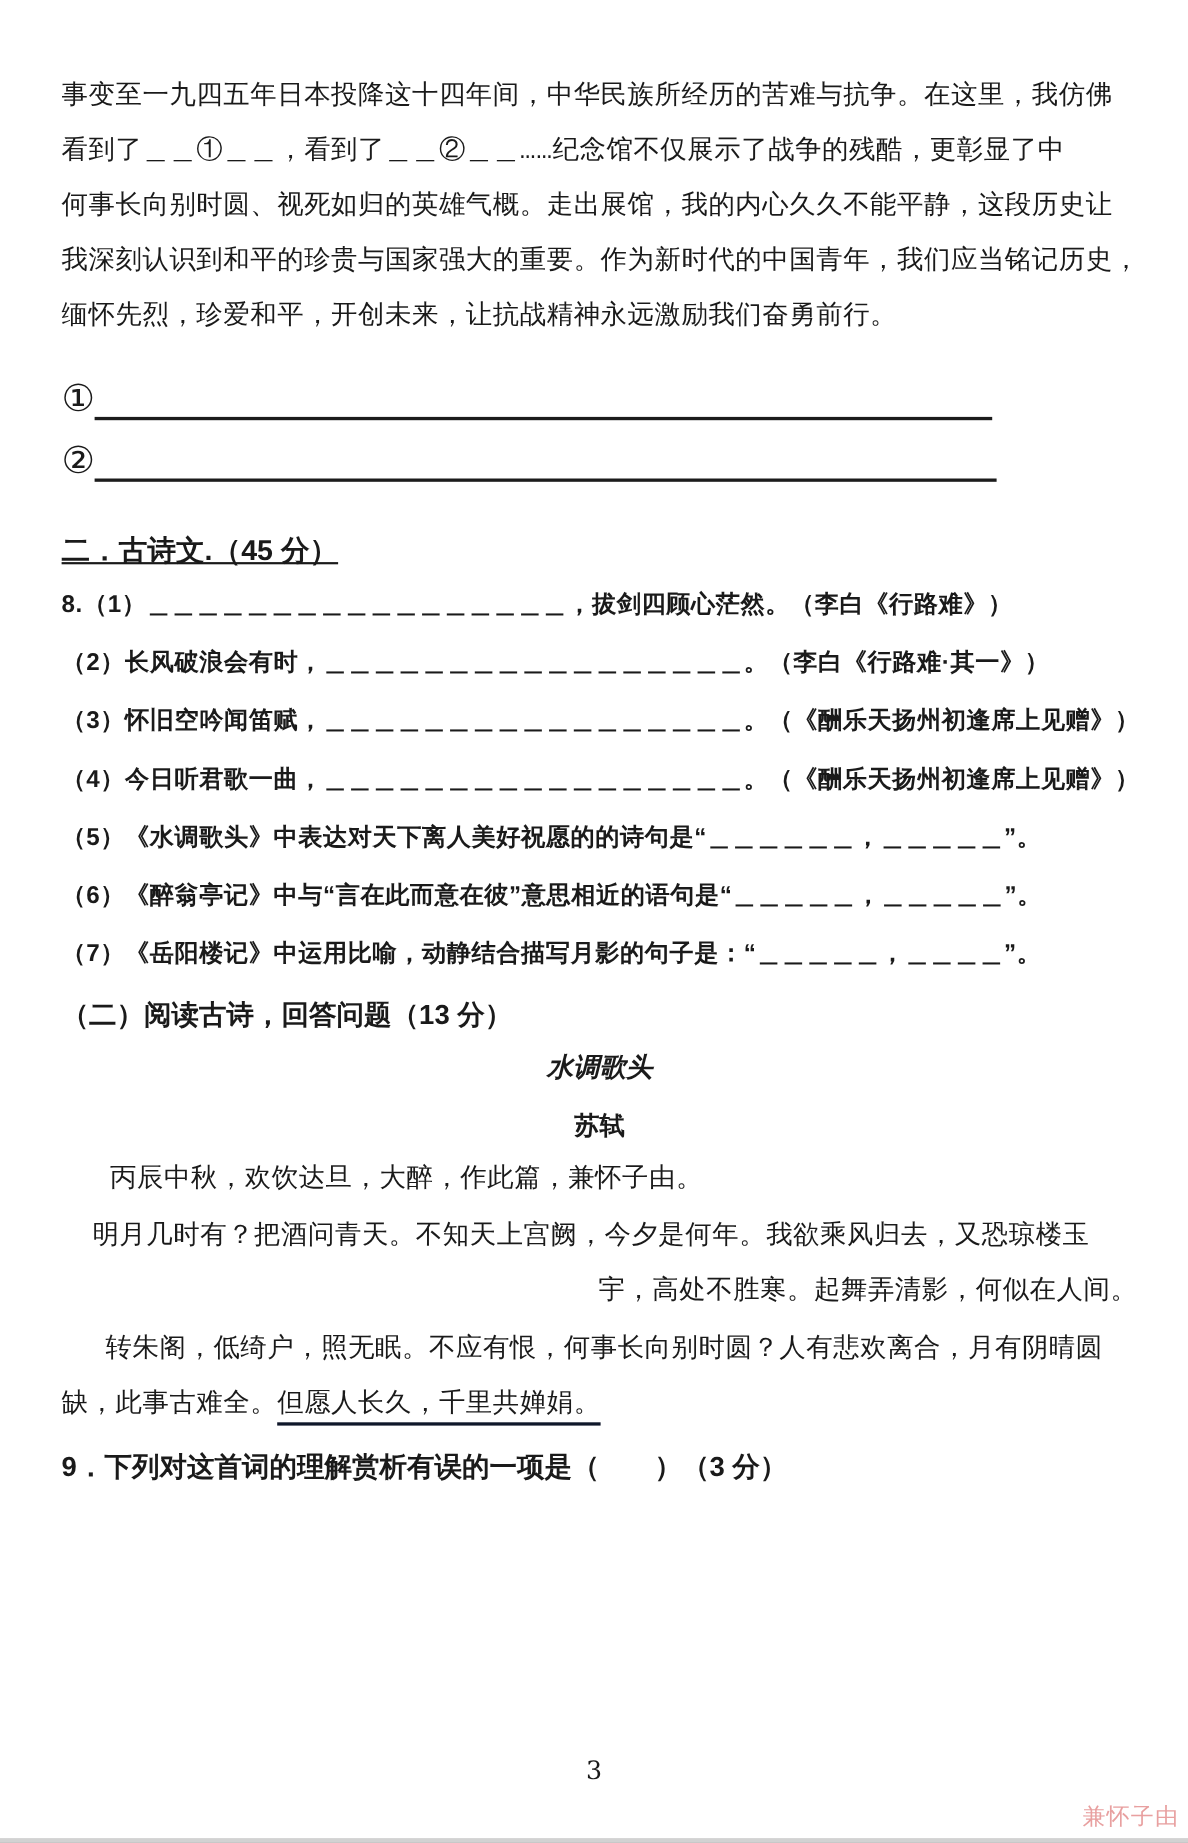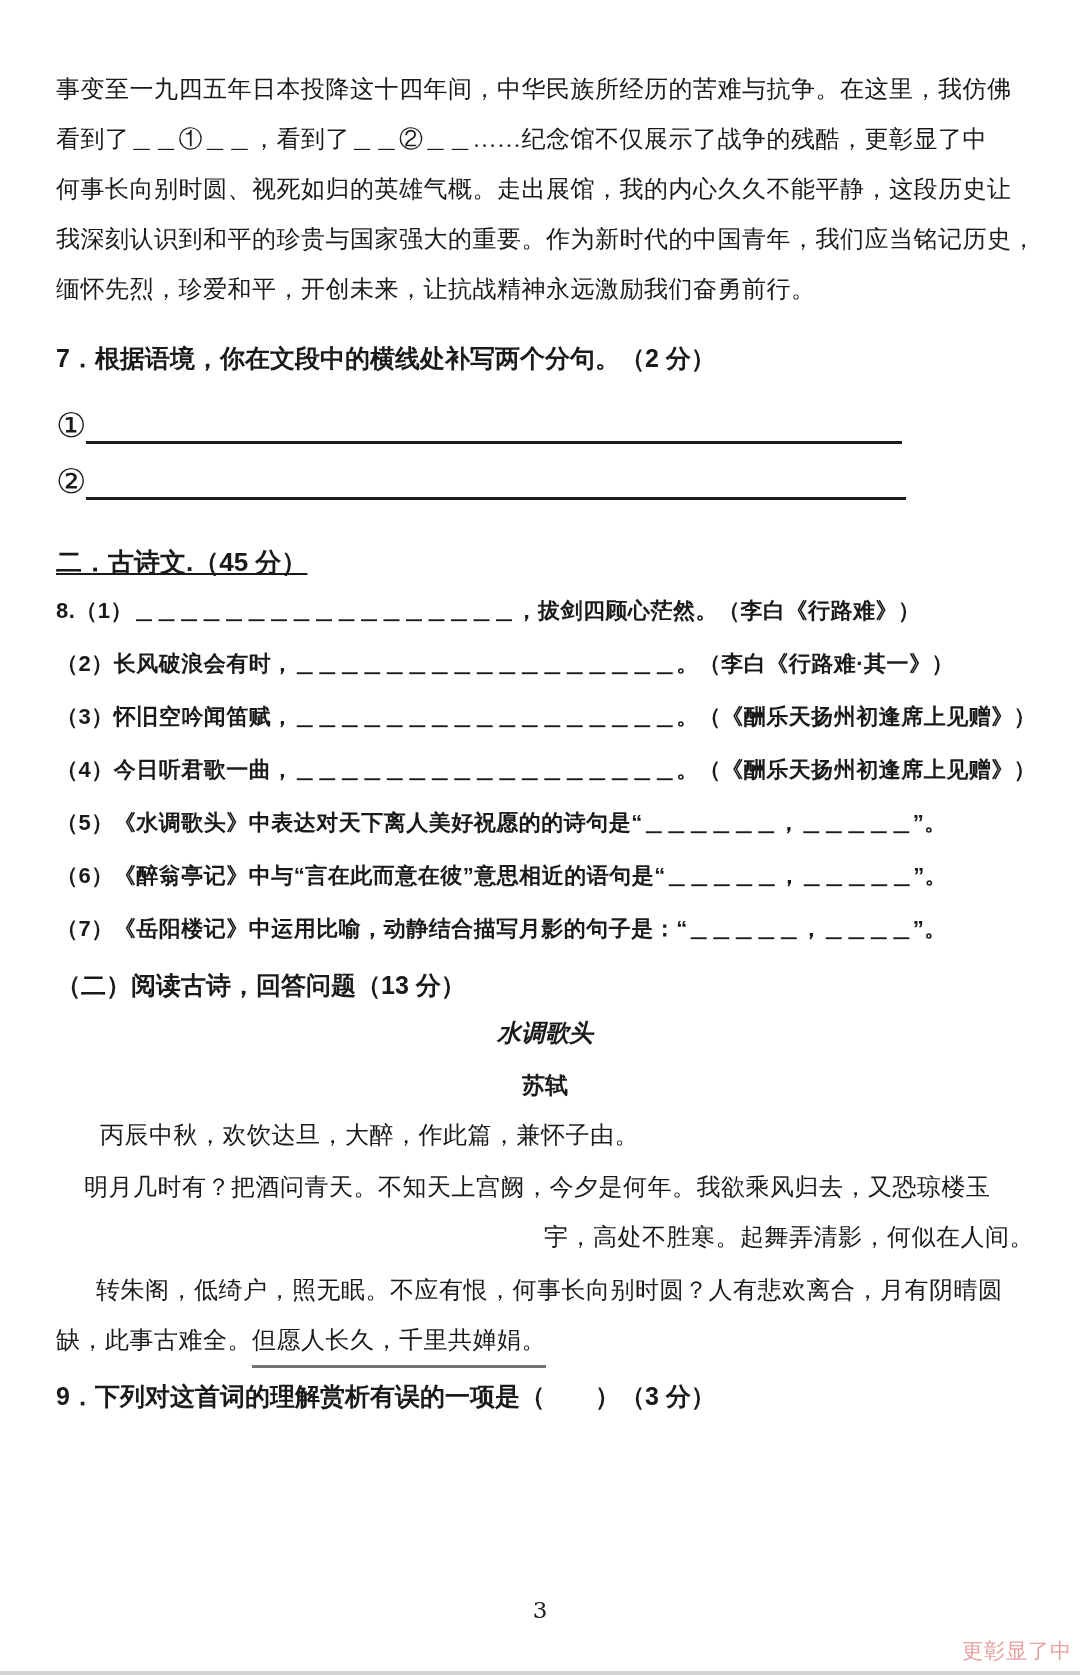--- a/index.html
+++ b/index.html
@@ -10,21 +10,21 @@
     height: 1675px;
     margin: 0 auto;
     background: #ffffff;
     color: #1a1a1a;
     overflow: hidden;
     font-family: "DejaVu Serif", "Liberation Serif", serif;
   }
   .content {
     padding: 64px 46px 0 56px;
   }
-  .kai { font-family: Liberation Serif, serif; font-weight: 400; }
+  .kai { font-family: Liberation Mono, monospace; font-weight: 400; }
   .hei { font-family: "Liberation Sans", "DejaVu Sans", sans-serif; font-weight: 700; }
 
   .intro-line {
     font-size: 24px;
     line-height: 50px;
     white-space: nowrap;
     letter-spacing: 0.5px;
   }
 
   .q7-text {
@@ -101,22 +101,22 @@
     line-height: 32px;
     white-space: nowrap;
     letter-spacing: 0.5px;
   }
   .poem-preface { margin-top: 18px; padding-left: 44px; }
   .st1a { margin-top: 20px; padding-left: 28px; }
   .st1b { margin-top: 18px; text-align: right; }
   .st2a { margin-top: 21px; padding-left: 40px; }
   .st2b { margin-top: 18px; }
   .underlined-verse {
-    border-bottom: 3px solid #737373;
-    padding-bottom: 12px;
+    border-bottom: 3px solid #0f172a;
+    padding-bottom: 2px;
   }
 
   .q9-text {
     margin-top: 22px;
     font-size: 25px;
     line-height: 36px;
     white-space: nowrap;
   }
 
   .page-number {
@@ -153,21 +153,20 @@
   <div class="content">
 
     <div>
       <div class="intro-line kai">事变至一九四五年日本投降这十四年间，中华民族所经历的苦难与抗争。在这里，我仿佛</div>
       <div class="intro-line kai">看到了＿＿①＿＿，看到了＿＿②＿＿……纪念馆不仅展示了战争的残酷，更彰显了中</div>
       <div class="intro-line kai">何事长向别时圆、视死如归的英雄气概。走出展馆，我的内心久久不能平静，这段历史让</div>
       <div class="intro-line kai">我深刻认识到和平的珍贵与国家强大的重要。作为新时代的中国青年，我们应当铭记历史，</div>
       <div class="intro-line kai">缅怀先烈，珍爱和平，开创未来，让抗战精神永远激励我们奋勇前行。</div>
     </div>
 
-    <div class="q7-text hei">7．根据语境，你在文段中的横线处补写两个分句。（2 分）</div>
 
     <div class="ans-line first">
       <span class="circle-label">①</span>
       <span class="rule"></span>
     </div>
     <div class="ans-line second">
       <span class="circle-label">②</span>
       <span class="rule"></span>
     </div>
 
@@ -194,15 +193,15 @@
     <div class="poem-line st2a kai">转朱阁，低绮户，照无眠。不应有恨，何事长向别时圆？人有悲欢离合，月有阴晴圆</div>
     <div class="poem-line st2b kai">
       <span>缺，此事古难全。</span><span class="underlined-verse">但愿人长久，千里共婵娟。</span>
     </div>
 
     <div class="q9-text hei">9．下列对这首词的理解赏析有误的一项是（　　）（3 分）</div>
 
   </div>
 
   <div class="page-number">3</div>
-  <div class="watermark">更彰显了中</div>
+  <div class="watermark">兼怀子由</div>
   <div class="scan-edge"></div>
 </div>
 
 </body></html>

